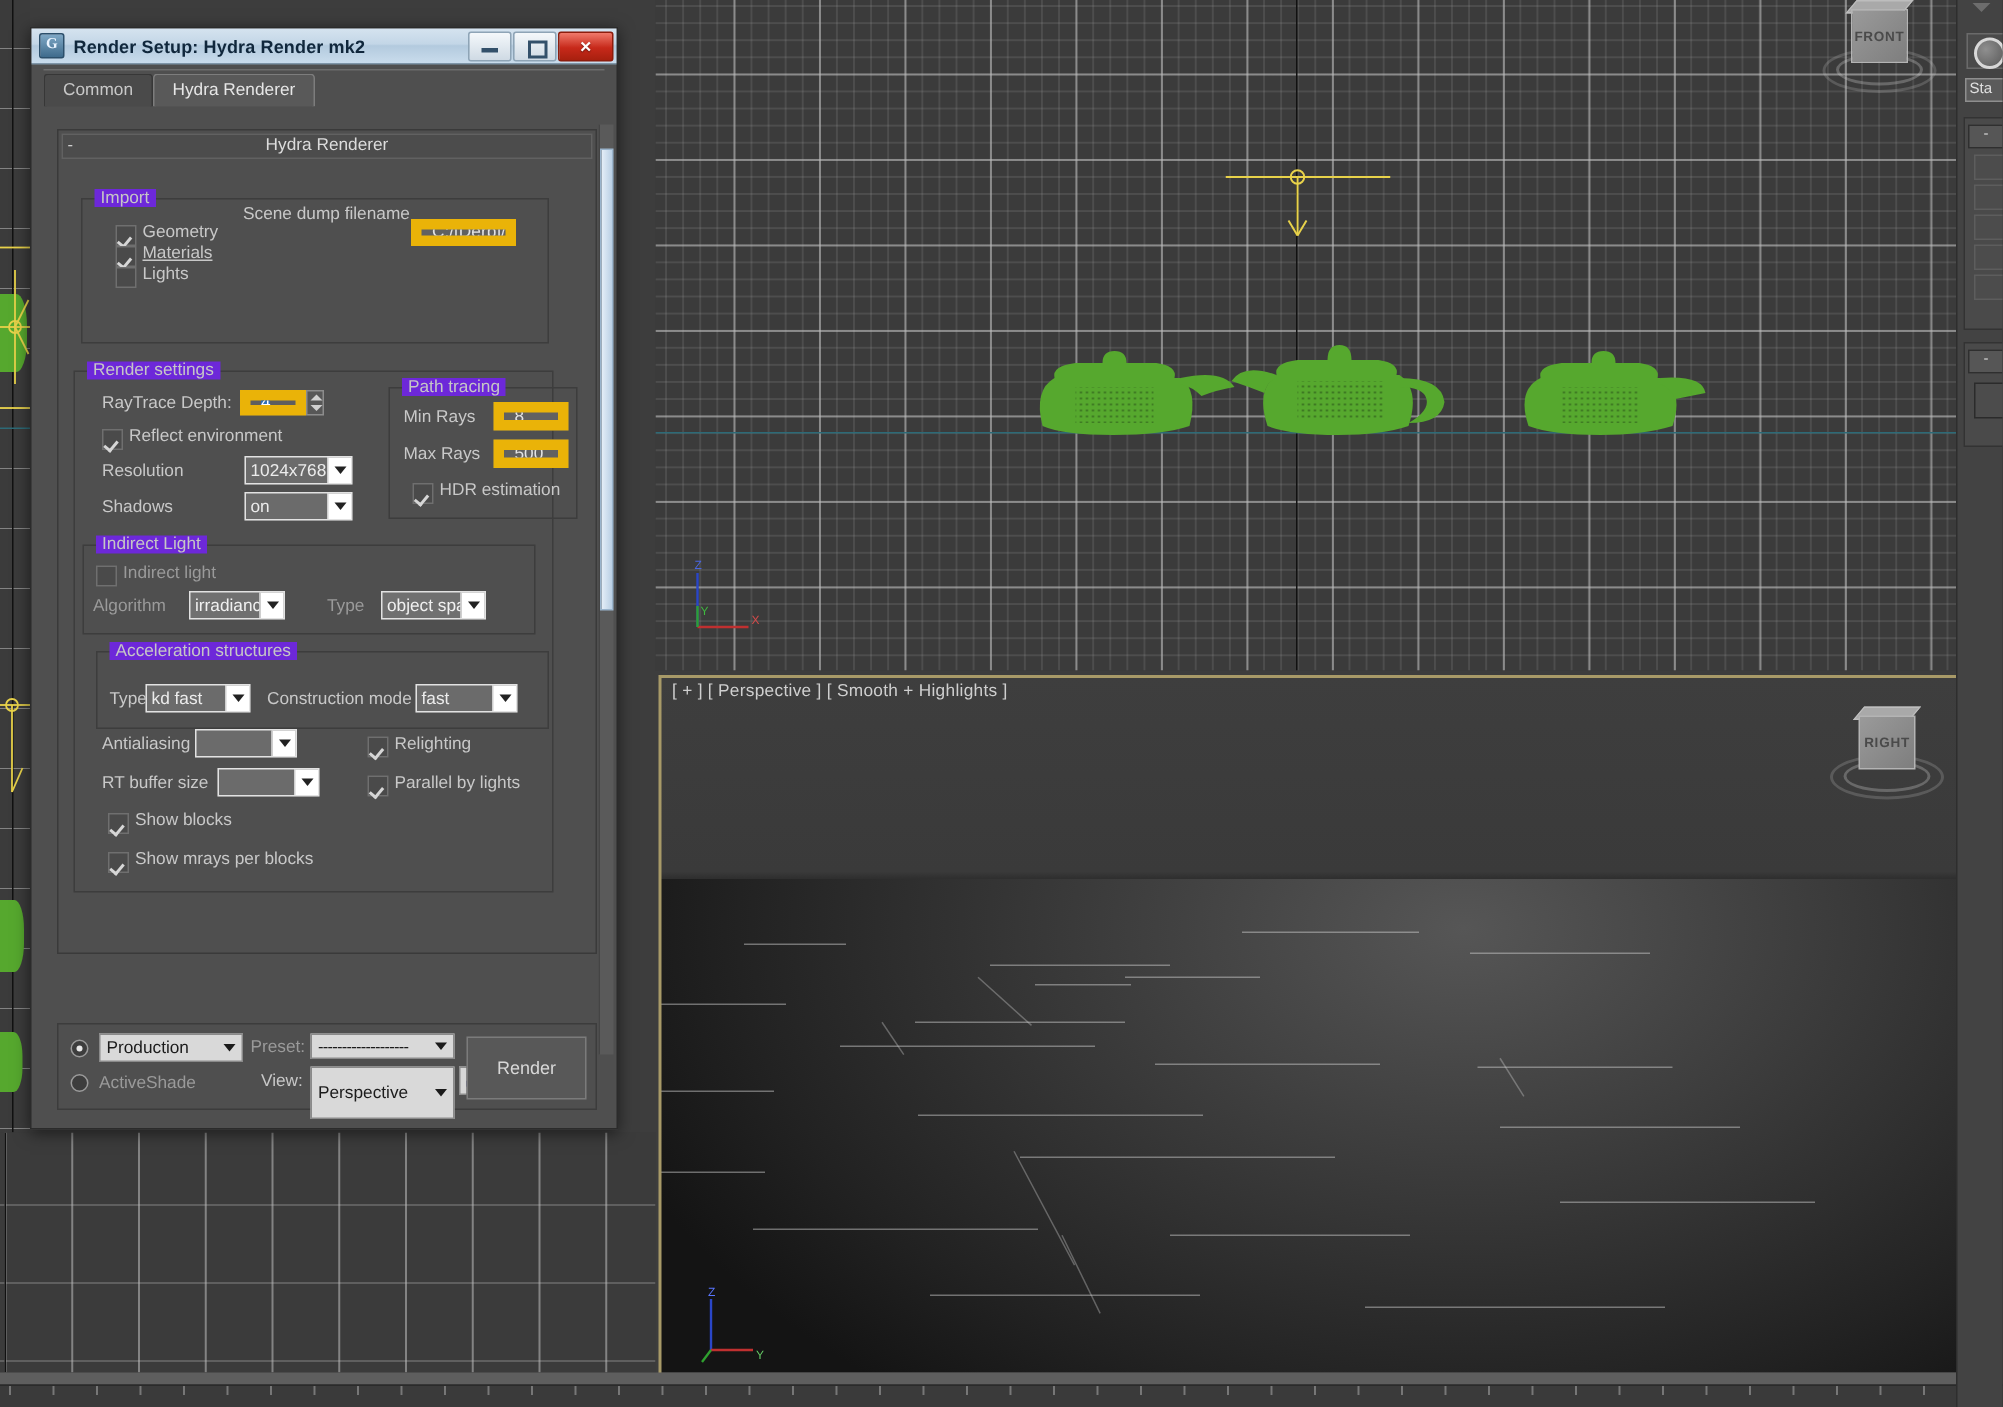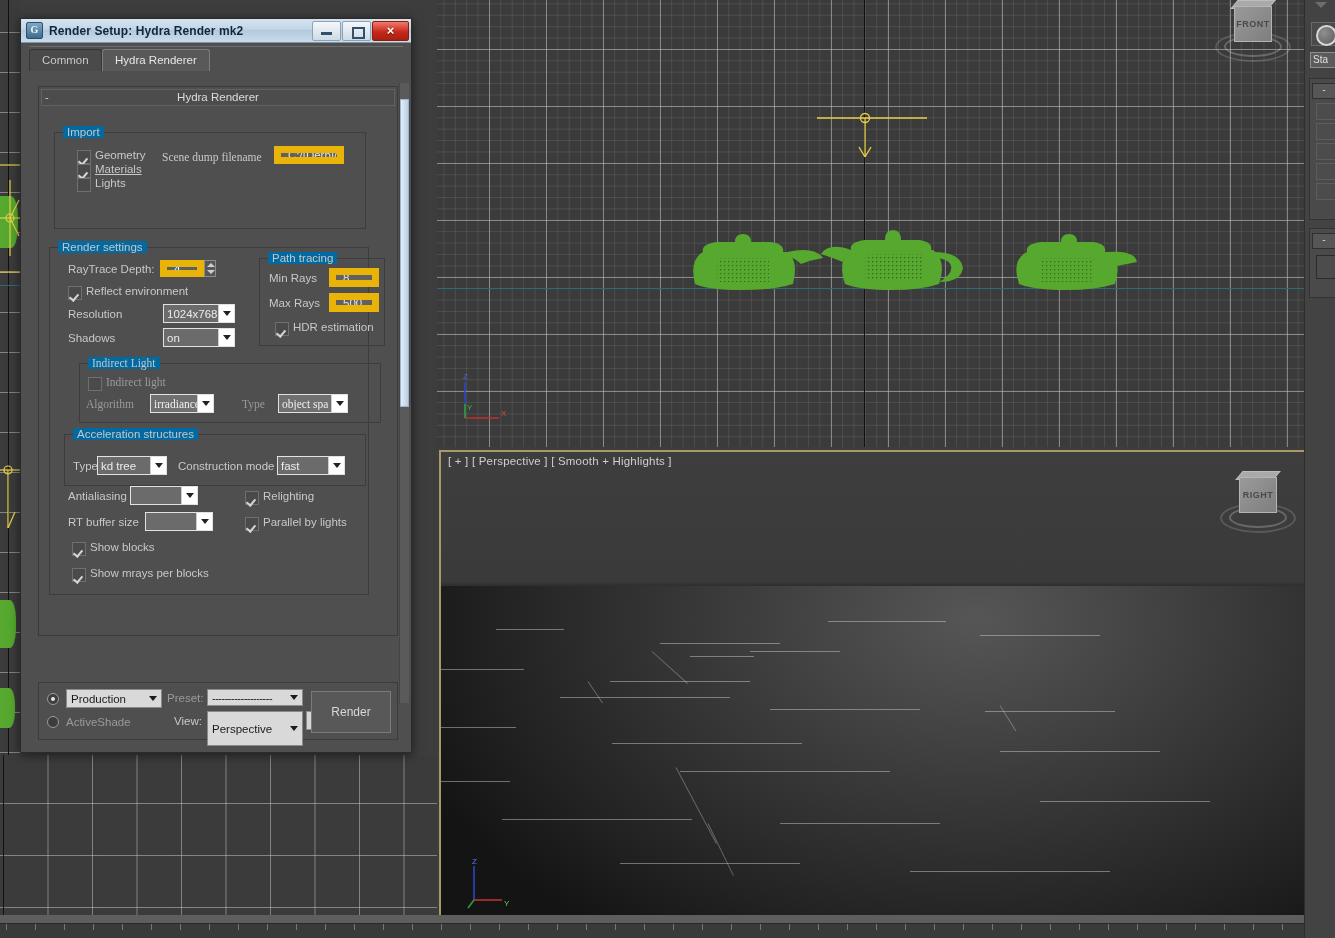--- a/index.html
+++ b/index.html
@@ -197,21 +197,21 @@
   .rollout-head .minus {
     position: absolute; left: 3px; top: 0; color: #cfcfcf; font-size: 11px;
   }
 
   
   .group {
     position: absolute; border: 1px solid #3d3d3d;
   }
   .group-title {
     position: absolute; top: -7px; left: 8px; padding: 0 4px;
-    background: #0369a1; color: #c6c6c6; font-size: 11.5px;
+    background: #6d28d9; color: #c6c6c6; font-size: 11.5px;
   }
 
   .lbl { position: absolute; color: #c8c8c8; font-size: 11.5px; white-space: nowrap; }
   .lbl.dim { color: #9a9a9a; }
 
   
   .cb { position: absolute; width: 12px; height: 12px; background: #4a4a4a; border: 1px solid #6f6f6f; }
   .cb.checked::after {
     content: ""; position: absolute; left: 2px; top: 5px;
     width: 4px; height: 7px; border: solid #d6d6d6;
@@ -563,21 +563,21 @@
 
         <div class="cb checked" style="left:22px;top:17px;"></div>
         <div class="lbl" style="left:40px;top:16px;">Geometry</div>
 
         <div class="cb checked" style="left:22px;top:31px;"></div>
         <div class="lbl" style="left:40px;top:30px;text-decoration:underline;">Materials</div>
 
         <div class="cb off" style="left:22px;top:45px;"></div>
         <div class="lbl" style="left:40px;top:44px;">Lights</div>
 
-        <div class="lbl" style="left:107px;top:18px;font-family:Liberation Serif, serif;">Scene dump filename</div>
+        <div class="lbl" style="left:107px;top:4px;">Scene dump filename</div>
         <div class="field" style="left:219px;top:13px;width:70px;height:18px;">C:/[Derp]/plu</div>
       </div>
 
       <div class="group" style="left:10px;top:160px;width:318px;height:346px;">
         <div class="group-title">Render settings</div>
 
         <div class="lbl" style="left:18px;top:15px;">RayTrace Depth:</div>
         <div class="field sel" style="left:110px;top:12px;width:44px;height:17px;">
           <span class="selhl">4</span>
         </div>
@@ -604,41 +604,41 @@
         <div class="group" style="left:209px;top:10px;width:124px;height:86px;">
           <div class="group-title">Path tracing</div>
           <div class="lbl" style="left:9px;top:13px;">Min Rays</div>
           <div class="field" style="left:69px;top:9px;width:50px;height:19px;">8</div>
           <div class="lbl" style="left:9px;top:38px;">Max Rays</div>
           <div class="field" style="left:69px;top:34px;width:50px;height:19px;">500</div>
           <div class="cb checked" style="left:15px;top:63px;"></div>
           <div class="lbl" style="left:33px;top:62px;">HDR estimation</div>
         </div>
 
-        <div class="group" style="left:29px;top:115px;width:300px;height:58px;font-family:Liberation Serif, serif;">
+        <div class="group" style="left:5px;top:115px;width:300px;height:58px;">
           <div class="group-title">Indirect Light</div>
           <div class="cb off" style="left:8px;top:13px;"></div>
           <div class="lbl dim" style="left:26px;top:12px;">Indirect light</div>
           <div class="lbl dim" style="left:6px;top:34px;">Algorithm</div>
           <div class="combo disabled" style="left:70px;top:30px;width:64px;height:19px;">
             <div class="cval">irradiance</div>
             <div class="carrow"></div>
           </div>
           <div class="lbl dim" style="left:162px;top:34px;">Type</div>
           <div class="combo disabled" style="left:198px;top:30px;width:70px;height:19px;">
             <div class="cval">object spa</div>
             <div class="carrow"></div>
           </div>
         </div>
 
         <div class="group" style="left:14px;top:186px;width:300px;height:50px;">
           <div class="group-title">Acceleration structures</div>
           <div class="lbl" style="left:8px;top:25px;">Type</div>
           <div class="combo" style="left:32px;top:21px;width:70px;height:19px;">
-            <div class="cval">kd tree</div>
+            <div class="cval">kd fast</div>
             <div class="carrow"></div>
           </div>
           <div class="lbl" style="left:113px;top:25px;">Construction mode</div>
           <div class="combo" style="left:212px;top:21px;width:68px;height:19px;">
             <div class="cval">fast</div>
             <div class="carrow"></div>
           </div>
         </div>
 
         <div class="lbl" style="left:18px;top:242px;">Antialiasing</div>

